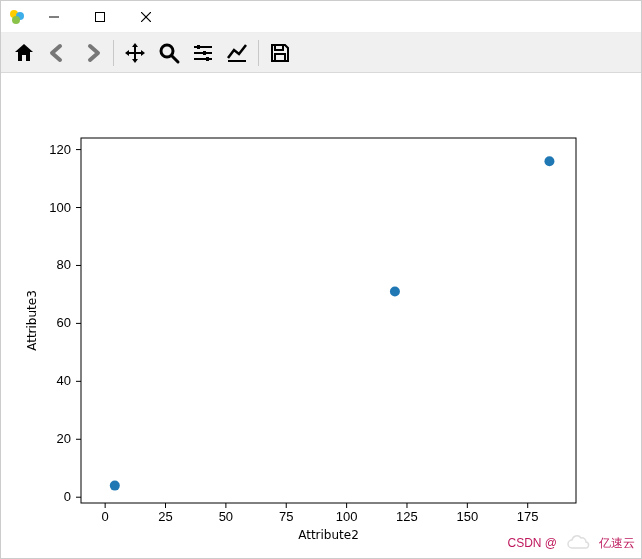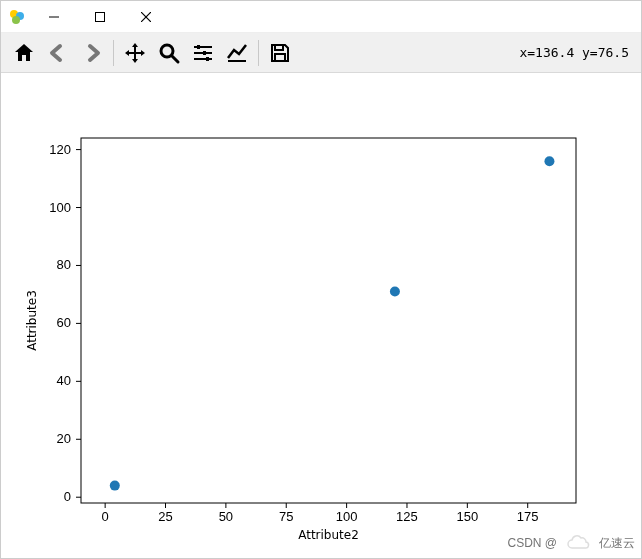--- a/index.html
+++ b/index.html
@@ -78,21 +78,21 @@
   .axis-label {
     font-family: "DejaVu Sans", Arial, sans-serif;
     font-size: 12px;
     fill: #000;
   }
   .watermark {
     position: absolute;
     right: 6px;
     bottom: 6px;
     font-size: 12px;
-    color: #737373;
+    color: #be185d;
     display: flex;
     align-items: center;
     gap: 8px;
   }
   .watermark svg { opacity: 0.5; }
 </style>
 </head>
 <body>
 
 <div class="titlebar">
@@ -167,21 +167,20 @@
   </span>
   <span class="tsep"></span>
   <span class="tbtn">
     <svg width="24" height="24" viewBox="0 0 24 24">
         <path d="M4 4 L17 4 L20 7 L20 20 L4 20 Z" fill="none" stroke="#000" stroke-width="2"></path>
         <rect x="7" y="4" width="8" height="5" fill="none" stroke="#000" stroke-width="2"></rect>
         <rect x="7" y="13" width="10" height="7" fill="none" stroke="#000" stroke-width="2"></rect>
       </svg>
   </span>
   <span class="spacer"></span>
-  <span class="coord">x=136.4 y=76.5</span>
 </div>
 
 <div class="plot-area">
   <svg id="plot-svg" width="640" height="486">
       <rect x="80" y="65" width="495" height="365" fill="none" stroke="#000" stroke-width="1"></rect>
       <line x1="104.14634146341464" y1="430" x2="104.14634146341464" y2="435" stroke="#000" stroke-width="1"></line>
       <text x="104.14634146341464" y="448" text-anchor="middle" class="tick">0</text>
       <line x1="164.5121951219512" y1="430" x2="164.5121951219512" y2="435" stroke="#000" stroke-width="1"></line>
       <text x="164.5121951219512" y="448" text-anchor="middle" class="tick">25</text>
       <line x1="224.8780487804878" y1="430" x2="224.8780487804878" y2="435" stroke="#000" stroke-width="1"></line>

